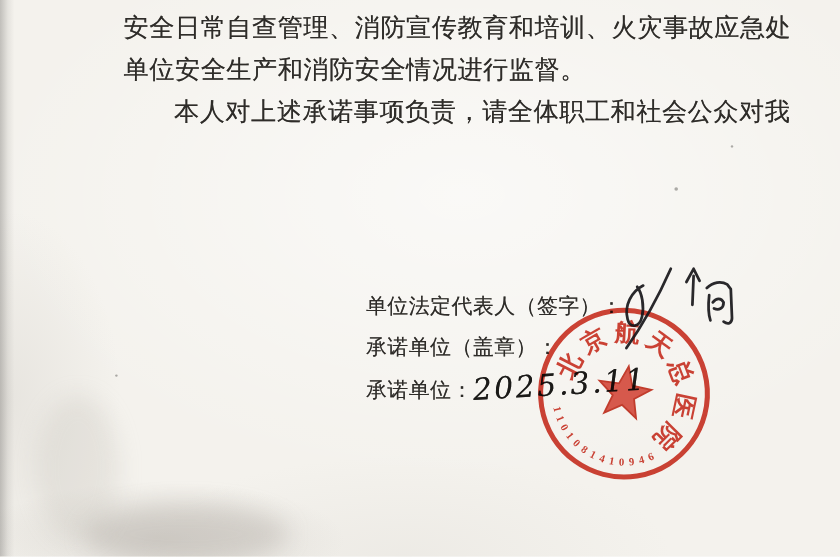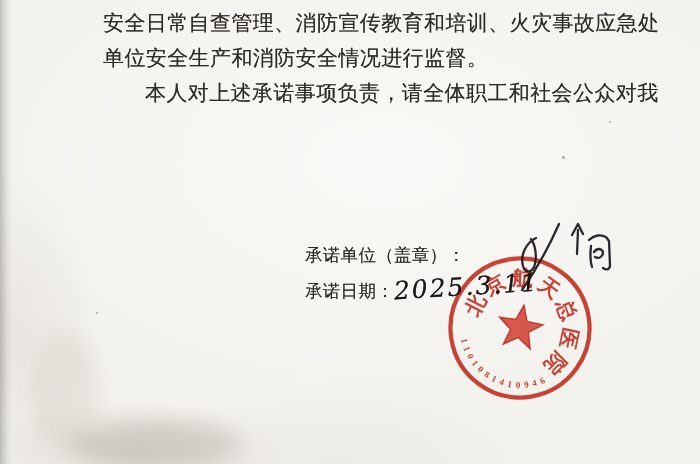--- a/index.html
+++ b/index.html
@@ -96,23 +96,24 @@
   <div class="speck s2"></div>
   <div class="speck s3"></div>
 
   <div class="body-text">
     <div class="line">安全日常自查管理、消防宣传教育和培训、火灾事故应急处</div>
     <div class="line">单位安全生产和消防安全情况进行监督。</div>
     <div class="line indent">本人对上述承诺事项负责，请全体职工和社会公众对我</div>
   </div>
 
   <div class="sig-block">
+    <div class="sig-line">单位法定代表人（签字）：</div>
     <div class="sig-line">承诺单位（盖章）：</div>
     <div class="sig-line">
-      <span>承诺日期：</span><span class="hand-date">2025.3.11</span>
+      <span>承诺单位：</span><span class="hand-date">2025.3.11</span>
     </div>
   </div>
 
   <svg id="seal-svg" width="170" height="170" viewBox="-85 -85 170 170">
     <g id="seal-rotator" transform="rotate(36)">
       <circle id="seal-ring" r="69.5" fill="none" stroke-width="4.2" stroke="#cf3527"></circle>
       <g id="seal-org-arc">
           <text transform="translate(-49.4 7.8) rotate(-99.0)" fill="#cf3527">北</text>
           <text transform="translate(-45.7 -20.3) rotate(-66.0)" fill="#cf3527">京</text>
           <text transform="translate(-27.2 -41.9) rotate(-33.0)" fill="#cf3527">航</text>

